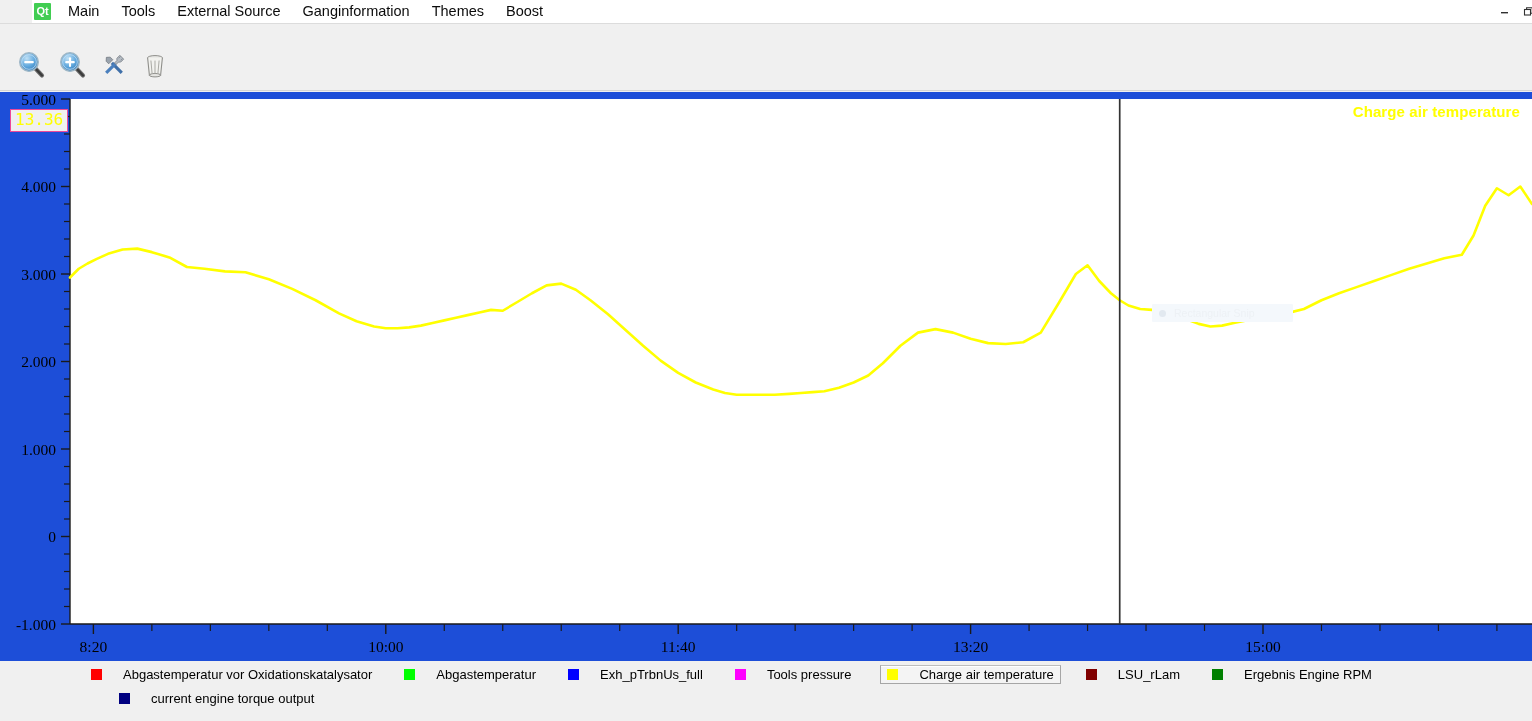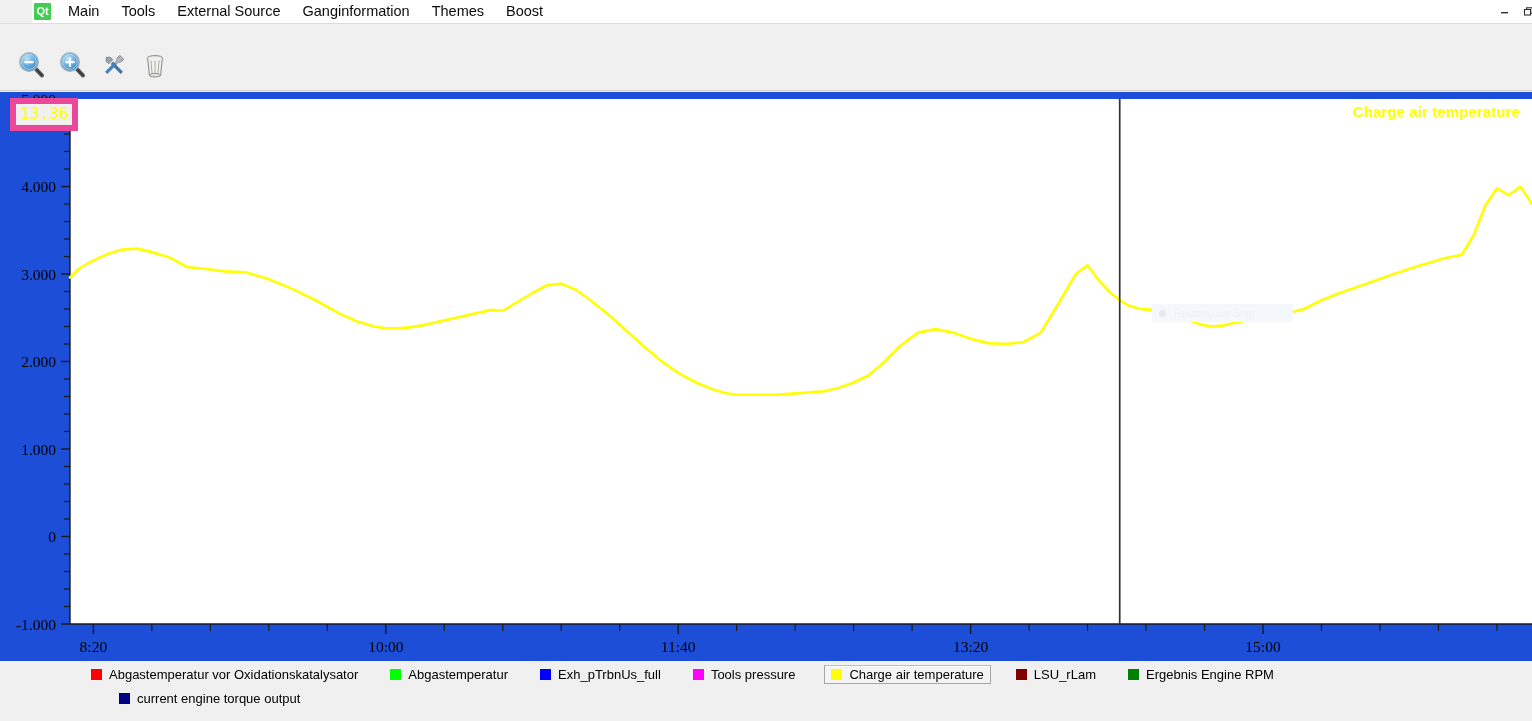--- a/index.html
+++ b/index.html
@@ -120,24 +120,24 @@
     color: #ffff00;
     font-size: 15px;
     font-weight: bold;
     font-family: "Liberation Sans", sans-serif;
     letter-spacing: 0.1px;
     white-space: nowrap;
   }
 
   .value-box {
     position: absolute;
-    top: 6px;
+    top: 17px;
     left: 10px;
     background: #f0f0f0;
-    border: 6px solid #ec4899;
+    border: 1px solid #ec4899;
     padding: 1px 4px 2px 4px;
     color: #ffff00;
     font-family: "DejaVu Sans Mono", monospace;
     font-size: 16px;
     line-height: 18px;
     white-space: nowrap;
   }
 
   .snip-ghost {
     position: absolute;
@@ -175,21 +175,21 @@
   .legend-row {
     display: flex;
     align-items: center;
     height: 24px;
     padding-left: 88px;
   }
   .legend-row.row2 { padding-left: 116px; }
   .legend-item {
     display: flex;
     align-items: center;
-    gap: 7px;
+    gap: 21px;
     margin-right: 26px;
     padding: 2px 3px;
     white-space: nowrap;
   }
   .legend-item.selected {
     border: 1px solid #a6a6a6;
     border-top-color: #bdbdbd;
     background: #f4f4f4;
     padding: 1px 6px;
     margin-right: 22px;

